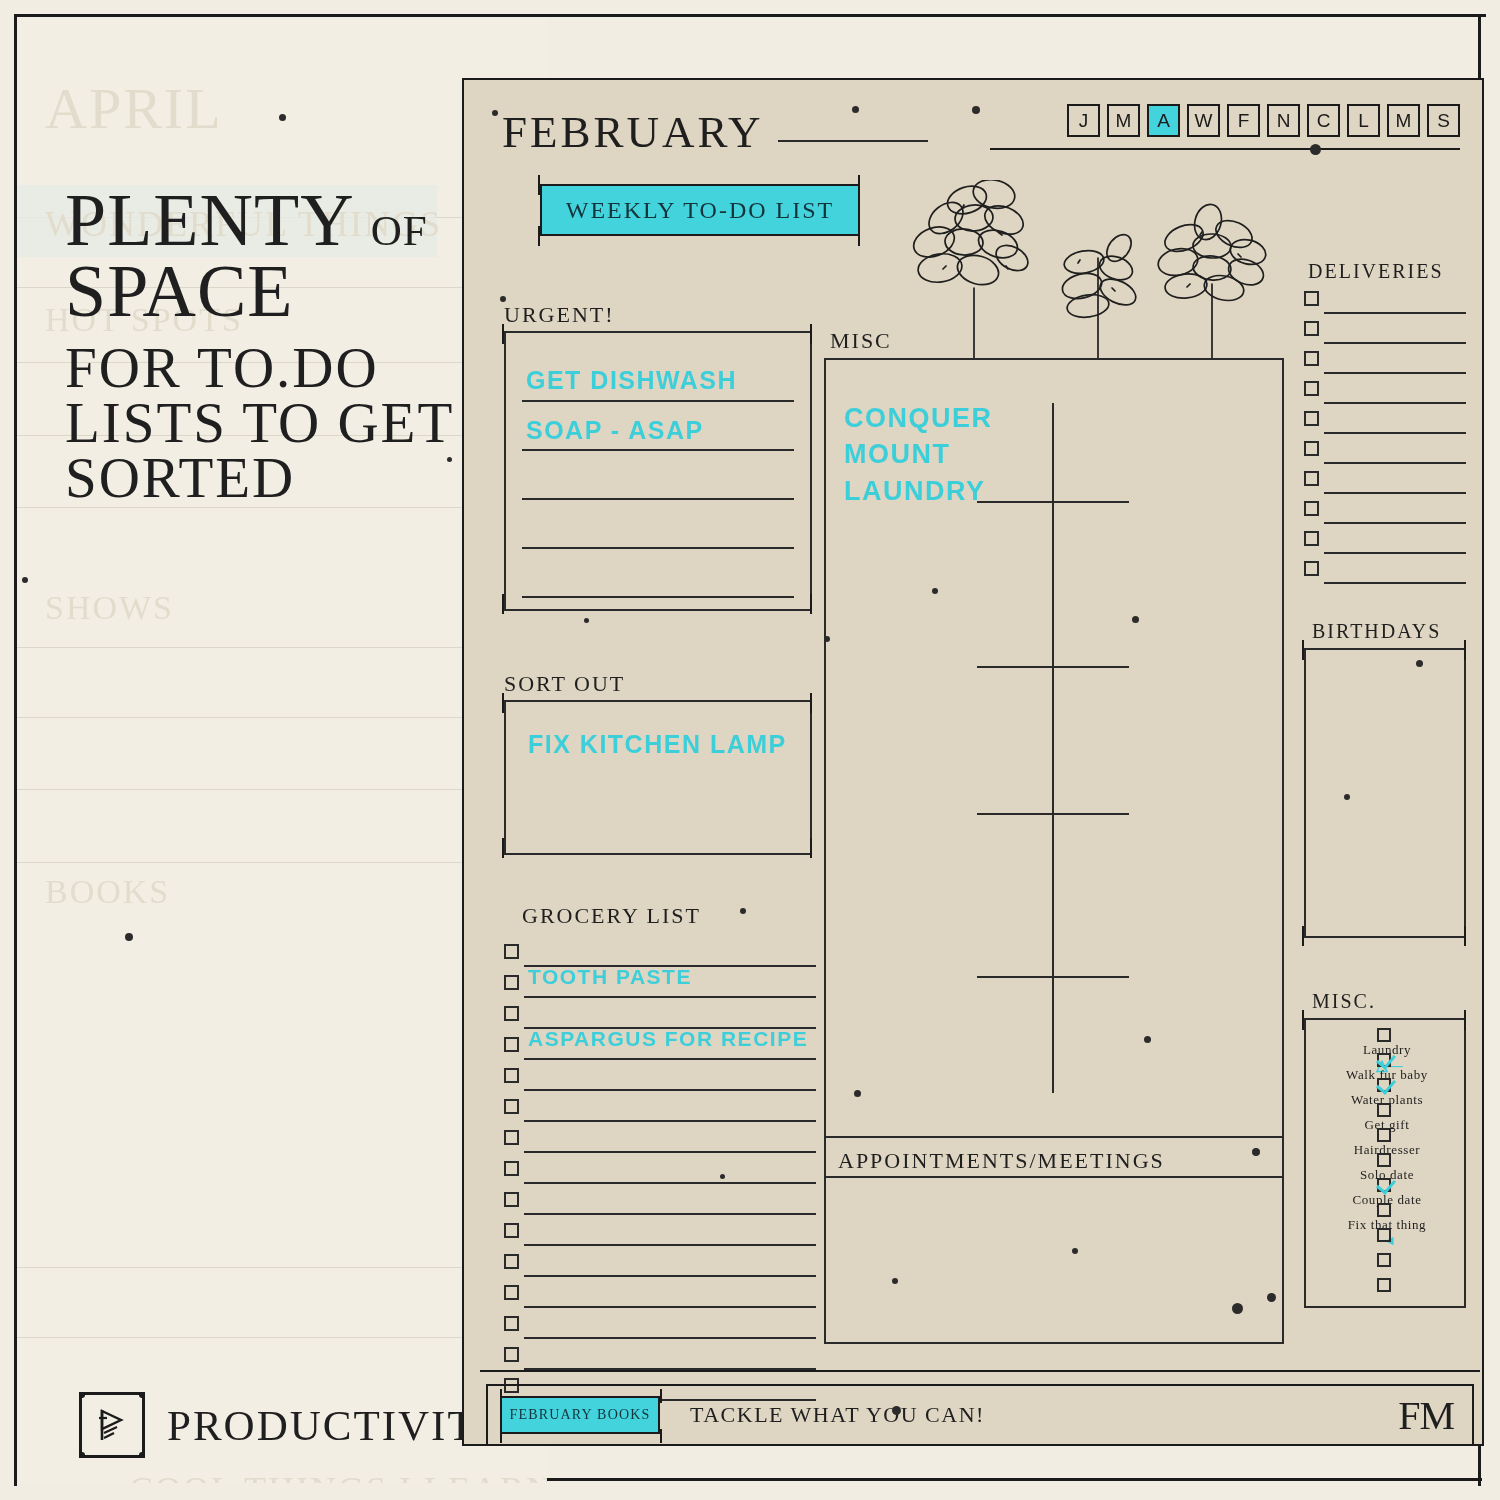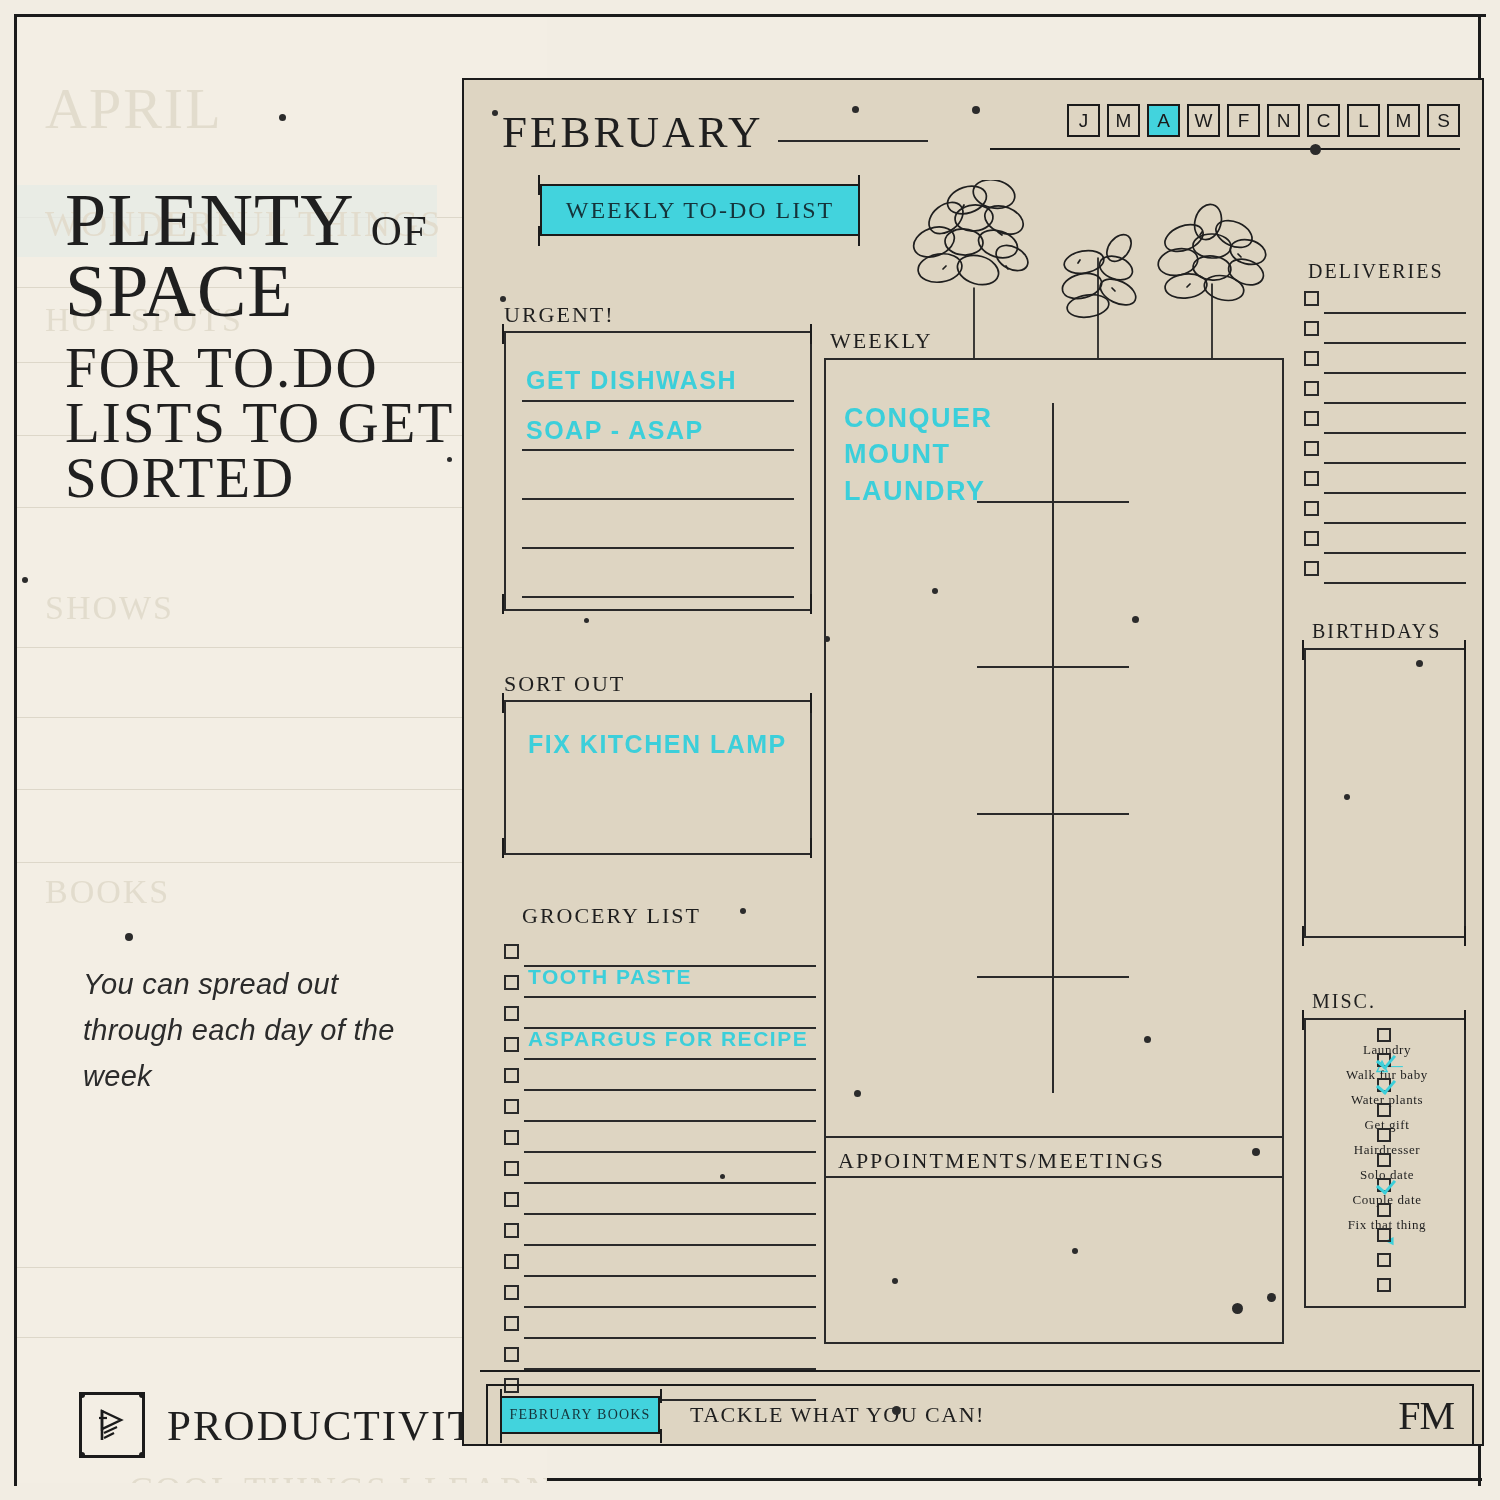--- a/index.html
+++ b/index.html
@@ -229,21 +229,20 @@
     <div style="display:flex;align-items:baseline;gap:16px;">
       <span class="hl hl1">PLENTY</span>
       <span class="hl hl-small">OF</span>
     </div>
     <span class="hl hl2">SPACE</span>
     <span class="hl hl3" style="margin-top:14px;">FOR TO.DO</span>
     <span class="hl hl3">LISTS TO GET</span>
     <span class="hl hl3">SORTED</span>
   </div>
 
-  <div id="subcopy">You can spread out through each day of the week</div>
 
   <div id="brand">
     <div id="brand-mark">
       <svg width="34" height="38" viewBox="0 0 34 38" aria-hidden="true">
         <path d="M7 4 L7 34" stroke="#1b1b1b" stroke-width="2.6" fill="none"></path>
         <path d="M7 5 L26 14 L7 23 Z" stroke="#1b1b1b" stroke-width="2.4" fill="none"></path>
         <path d="M4 12 L12 12" stroke="#1b1b1b" stroke-width="2.2"></path>
         <path d="M9 27 L22 21" stroke="#1b1b1b" stroke-width="2.2"></path>
         <path d="M9 32 L19 27" stroke="#1b1b1b" stroke-width="2.2"></path>
       </svg>
@@ -440,21 +439,21 @@
           <span class="grule"></span>
         </div>
     <div class="grow">
           <span class="cb"></span>
           <span class="grule"></span>
         </div>
   </div>
   <div class="ink" style="left:56px;top:877px;font-size:21px;">TOOTH PASTE</div>
   <div class="ink" style="left:56px;top:939px;font-size:21px;">ASPARGUS FOR RECIPE</div>
 
-  <div class="caption" style="left:358px;top:240px;">WEEKLY</div>
+  <div class="caption" style="left:358px;top:240px;">MISC</div>
   <div class="box" id="tasks-box"></div>
   <div id="task-div-v"></div>
   <div class="task-cross" style="left:505px;top:413px;width:152px;"></div>
   <div class="task-cross" style="left:505px;top:578px;width:152px;"></div>
   <div class="task-cross" style="left:505px;top:725px;width:152px;"></div>
   <div class="task-cross" style="left:505px;top:888px;width:152px;"></div>
 
   <div class="ink" style="left:372px;top:312px;font-size:27px;line-height:1.35;width:200px;">
     <span>CONQUER MOUNT LAUNDRY</span>
   </div>

